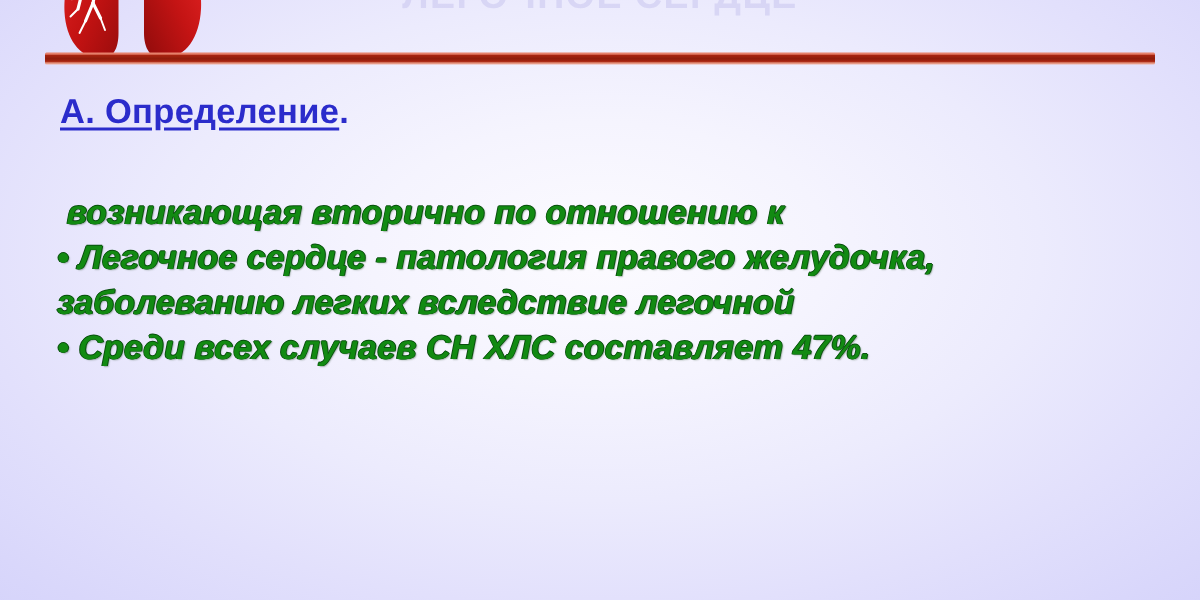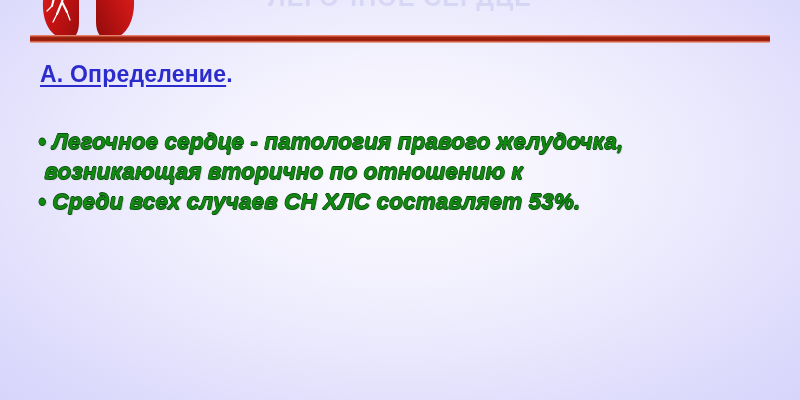--- a/index.html
+++ b/index.html
@@ -177,18 +177,19 @@
 
   <div id="divider">
     <div class="bar-outer"></div>
   </div>
 
   <div id="heading">
     <span class="u">А. Определение</span><span class="dot">.</span>
   </div>
 
   <div id="body-text">
+    <div class="line"> возникающая вторично по отношению к</div>
     <div class="line">• Легочное сердце - патология правого желудочка,</div>
-    <div class="line"> возникающая вторично по отношению к</div>
-    <div class="line">• Среди всех случаев СН ХЛС составляет 53%.</div>
+    <div class="line">заболеванию легких вследствие легочной</div>
+    <div class="line">• Среди всех случаев СН ХЛС составляет 47%.</div>
   </div>
 
 </div>
 
 </body></html>

